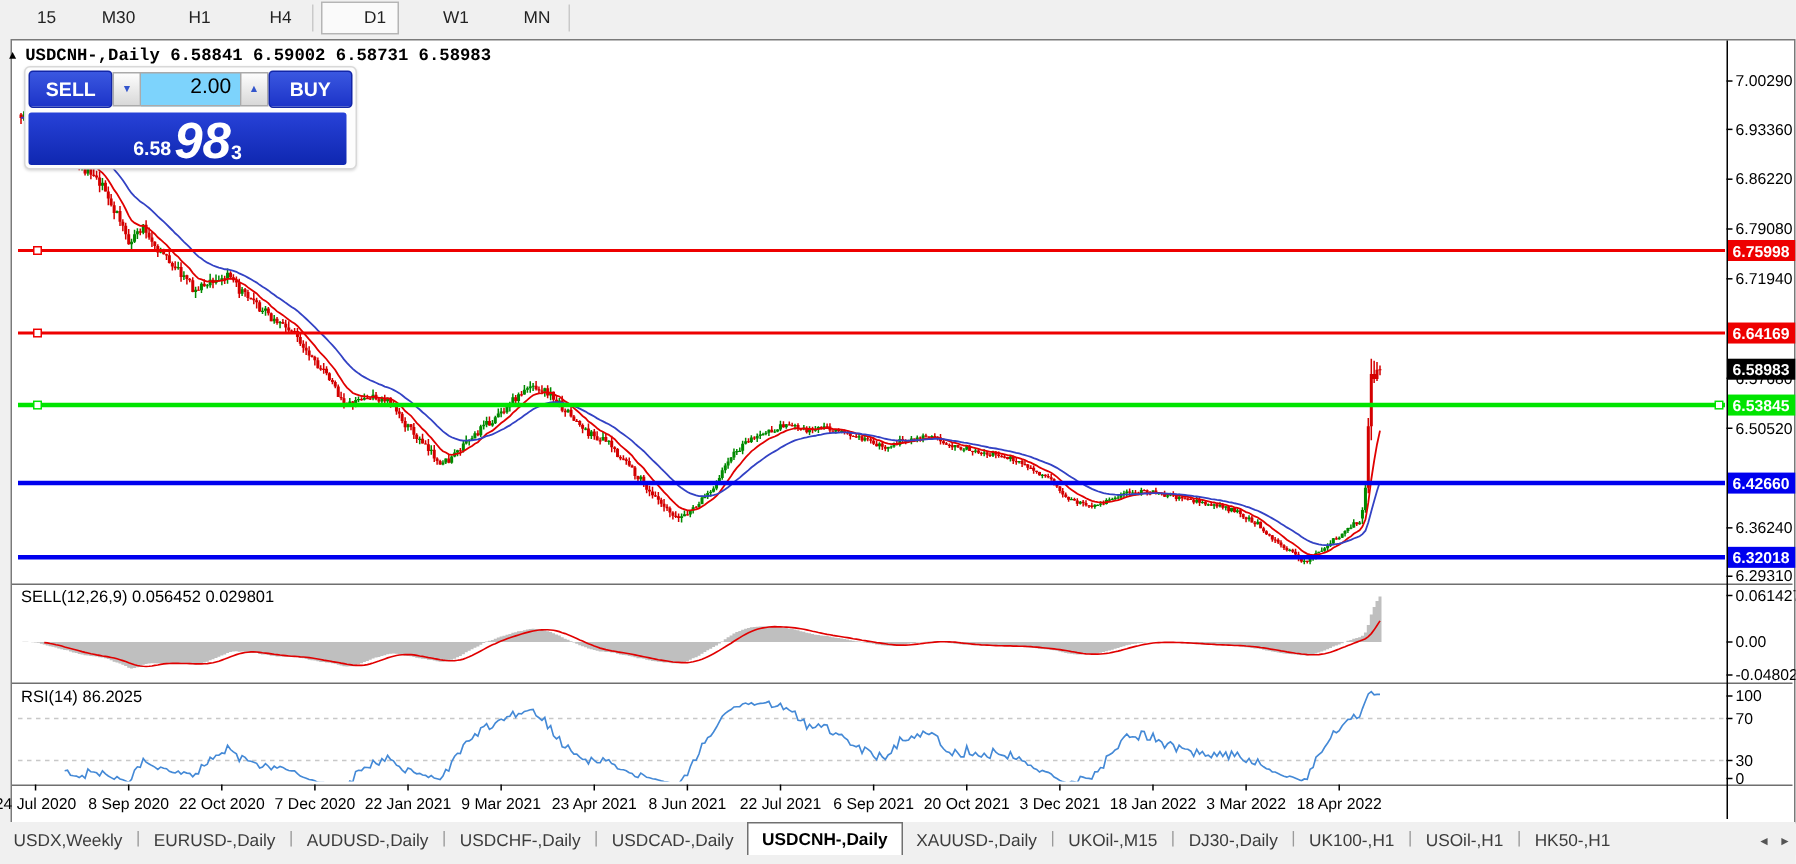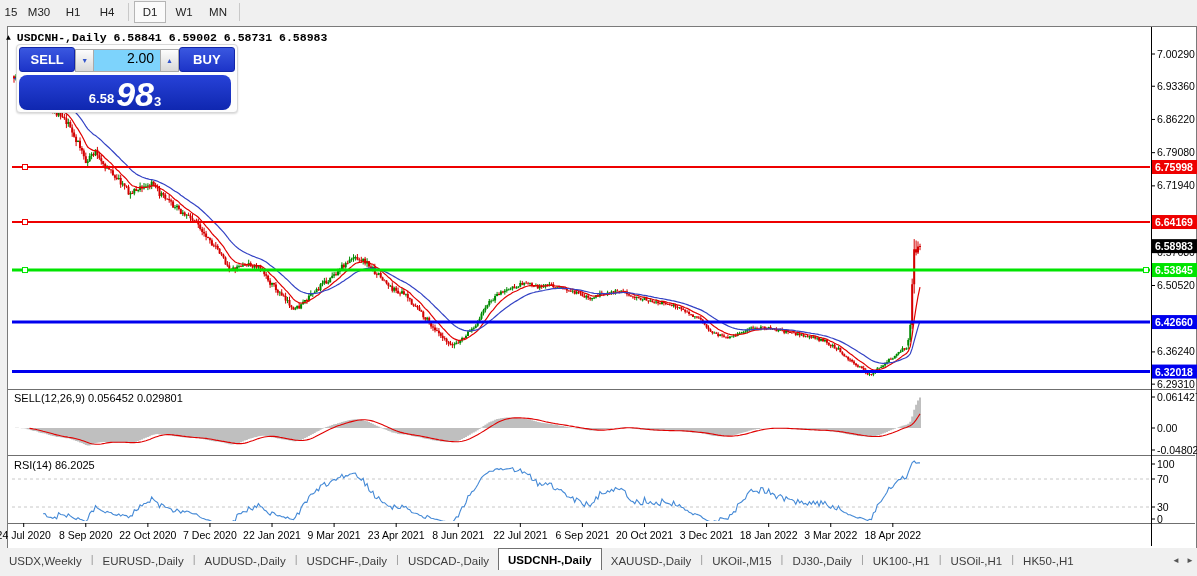--- a/index.html
+++ b/index.html
@@ -1,46 +1,46 @@
 <!DOCTYPE html>
 <html><head>
 <meta charset="utf-8">
 <style>
   html,body{margin:0;padding:0;width:1197px;height:576px;overflow:hidden;
     background:#f0f0f0;font-family:"Liberation Sans",sans-serif;}
   .toolbar{position:absolute;left:0;top:0;width:1197px;height:24px;background:#f0f0f0;
     display:flex;align-items:center;z-index:6;}
   .tfbtn{height:20px;min-width:30px;display:flex;align-items:center;justify-content:center;
-    font-size:11.5px;color:#222;margin:4px 1px;border:1px solid transparent;}
+    font-size:11.5px;color:#222;margin:4px 1px;border:1px solid transparent;padding-left:20px;}
   .tfbtn.first{min-width:18px;}
   .tfbtn.active{background:#fafafa;border:1px solid #b5b5b5;}
   .tbsep{width:1px;height:18px;background:#c9c9c9;margin:0 4px;}
   .chart-frame{position:absolute;left:7px;top:26px;width:1188px;height:521px;
     background:#fff;border:1px solid #7a7a7a;z-index:1;}
   svg#plot{position:absolute;left:0;top:0;z-index:2;}
   .chart-title{position:absolute;left:6px;top:31px;z-index:5;font-size:11.5px;color:#000;
     font-weight:bold;white-space:nowrap;font-family:Liberation Mono, monospace;}
   .chart-title .arrow{font-size:8px;margin-right:6px;vertical-align:1px;}
   .ind-label{position:absolute;z-index:5;font-size:11px;color:#000;white-space:nowrap;}
   .trade-panel{position:absolute;left:16px;top:44px;width:216px;z-index:5;background:#fdfdfd;
     border:1px solid #d8d8d8;border-radius:4px;padding:2px;box-shadow:0 1px 2px rgba(0,0,0,.15);}
-  .tp-row1{display:flex;align-items:flex-end;height:25px;}
+  .tp-row1{display:flex;align-items:center;height:25px;}
   .tp-btn{width:56px;height:23px;border-radius:3px;color:#fff;font-size:13px;font-weight:bold;
     display:flex;align-items:center;justify-content:center;
     background:linear-gradient(#3a57e0,#1c34c8);border:1px solid #1226a8;}
   .tp-spin{width:17px;height:21px;background:linear-gradient(#fdfdfd,#d8d8d8);
     border:1px solid #aaa;color:#3355cc;font-size:7px;display:flex;align-items:center;
     justify-content:center;}
   .tp-vol{width:62px;height:21px;border:1px solid #aaa;border-left:none;border-right:none;
     background:#7dd3fc;font-size:14px;color:#000;text-align:right;padding:0 6px 0 0;}
   .tp-row2{display:flex;margin-top:3px;}
   .tp-quote{height:34px;color:#fff;border-radius:2px;flex:1;position:relative;
     background:linear-gradient(#2742d8,#0f27b0);display:flex;align-items:flex-end;
     justify-content:center;padding-bottom:1px;}
-  .tp-quote.sell{margin-right:4px;border-radius:8px;}
+  .tp-quote.sell{margin-right:4px;}
   .tp-small{font-size:13px;font-weight:bold;margin:0 2px 3px 0;}
   .tp-big{font-size:34px;font-weight:bold;line-height:30px;font-style:italic;}
   .tp-sup{font-size:13px;font-weight:bold;vertical-align:14px;}
   .tabbar{position:absolute;left:0;top:548px;width:1197px;height:22px;z-index:6;
     display:flex;align-items:flex-end;background:#f0f0f0;}
   .tab{height:19px;display:flex;align-items:center;padding:0 9px;font-size:11.5px;
     color:#3c3c3c;white-space:nowrap;margin-top:47px;}
   .tab.active{background:#fff;border:1px solid #707070;border-bottom:none;font-weight:bold;
     color:#000;height:21px;}
   .tsep{color:#9a9a9a;font-size:11px;align-self:center;}

